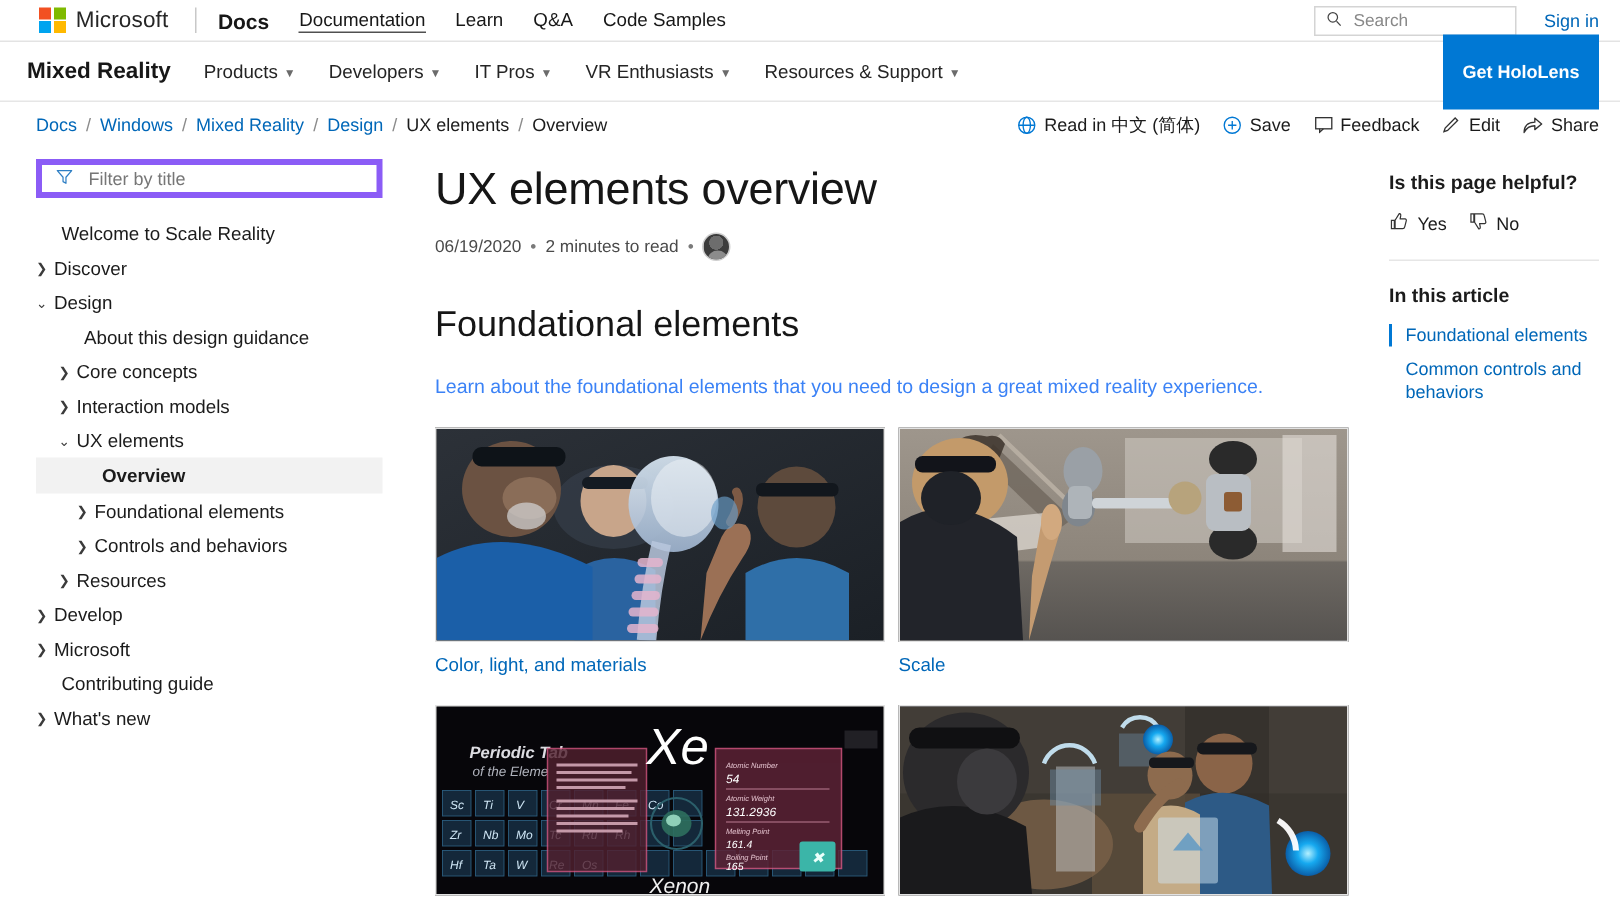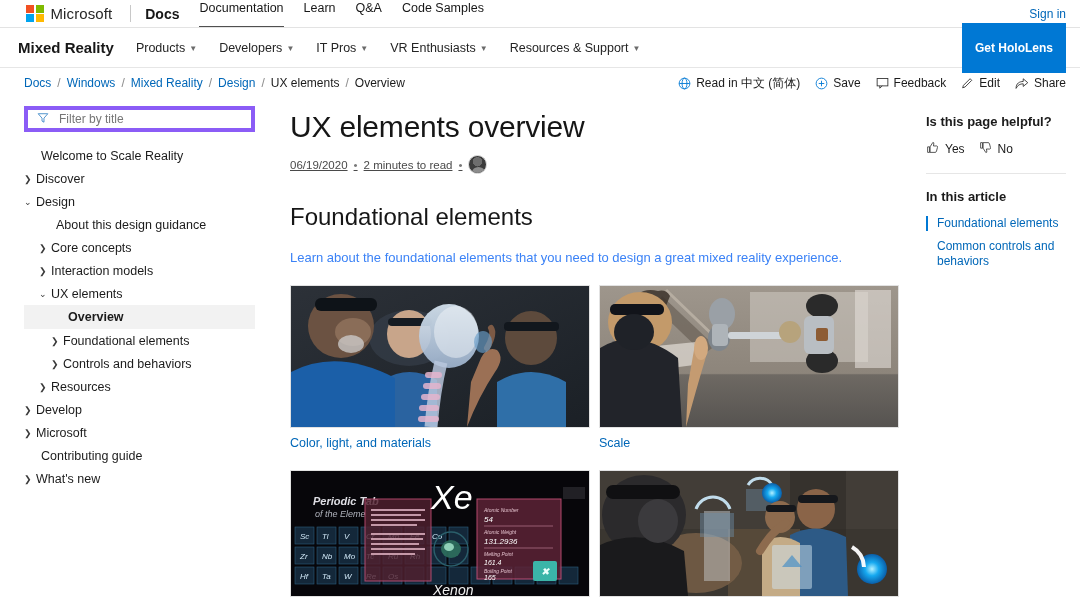--- a/index.html
+++ b/index.html
@@ -25,21 +25,21 @@
   }
   .ms-logo-wrap { display: flex; align-items: center; gap: 7px; margin-left: 12px; }
   .ms-squares { display: grid; grid-template-columns: 8px 8px; grid-template-rows: 8px 8px; gap: 1.5px; }
   .ms-squares i { display: block; width: 8px; height: 8px; }
   .sq1 { background: #f25022; } .sq2 { background: #7fba00; }
   .sq3 { background: #00a4ef; } .sq4 { background: #ffb900; }
   .ms-name { font-size: 15px; color: #262626; letter-spacing: .1px; }
   .divider-v { width: 1px; height: 17px; background: #c8c8c8; margin: 0 14px 0 18px; }
   .docs-brand { font-size: 14px; font-weight: bold; color: #171717; margin-right: 20px; }
   .topnav { display: flex; align-items: center; gap: 20px; }
-  .topnav a { font-size: 12.5px; color: #171717; text-decoration: none; padding-bottom: 11px; }
+  .topnav a { font-size: 12.5px; color: #171717; text-decoration: none; padding-bottom: 1px; }
   .topnav a.active { border-bottom: 1.5px solid #505050; }
   .topbar-right { margin-left: auto; display: flex; align-items: center; gap: 18px; }
   .search-box {
     width: 135px; height: 20px;
     border: 1px solid #d4d4d4;
     display: flex; align-items: center; gap: 5px;
     padding: 0 7px;
     background: #fff;
   }
   .search-box input {
@@ -120,21 +120,21 @@
   .toc-item.lvl2 { padding-left: 27px; }
   .toc-item.lvl2.nochev { padding-left: 44px; }
   .toc-item.selected {
     background: #f2f2f2; font-weight: bold;
     width: 231px; height: 24px;
   }
 
   
   .main { flex: 1; padding: 6px 16px 0 20px; overflow: hidden; }
   .page-title { font-size: 30px; font-weight: normal; color: #161616; margin: 6px 0 0; letter-spacing: -.2px; }
-  .meta { display: flex; align-items: center; gap: 6px; margin-top: 11px; font-size: 11.5px; color: #4a4a4a; text-decoration: underline; }
+  .meta { display: flex; align-items: center; gap: 6px; margin-top: 11px; font-size: 11.5px; color: #4a4a4a; }
   .meta .dot { color: #7a7a7a; }
   .avatar {
     width: 19px; height: 19px; border-radius: 50%;
     background: radial-gradient(circle at 50% 34%, #6d6d6d 0 33%, #3c3c3c 34% 100%);
     border: 1px solid #cfcfcf; overflow: hidden; position: relative;
   }
   .avatar::after {
     content: ""; position: absolute; left: 3px; top: 11px;
     width: 13px; height: 11px; border-radius: 50% 50% 0 0; background: #8c8c8c;
   }
@@ -184,20 +184,29 @@
   </div>
   <span class="divider-v"></span>
   <span class="docs-brand">Docs</span>
   <nav class="topnav">
     <a class="active">Documentation</a>
     <a>Learn</a>
     <a>Q&amp;A</a>
     <a>Code Samples</a>
   </nav>
   <div class="topbar-right">
+    <div class="search-box">
+      <span>
+        <svg width="11" height="11" viewBox="0 0 16 16">
+            <circle cx="6.6" cy="6.6" r="4.6" fill="none" stroke="#444" stroke-width="1.2"></circle>
+            <line x1="10.2" y1="10.4" x2="14.2" y2="14.6" stroke="#444" stroke-width="1.2"></line>
+          </svg>
+      </span>
+      <input placeholder="Search" style="">
+    </div>
     <a class="signin">Sign in</a>
   </div>
 </div>
 
 <div class="productbar">
   <span class="product-title">Mixed Reality</span>
   <nav class="prodnav">
     <span class="item">
       <span>Products</span>
       <span class="caret">▼</span>

